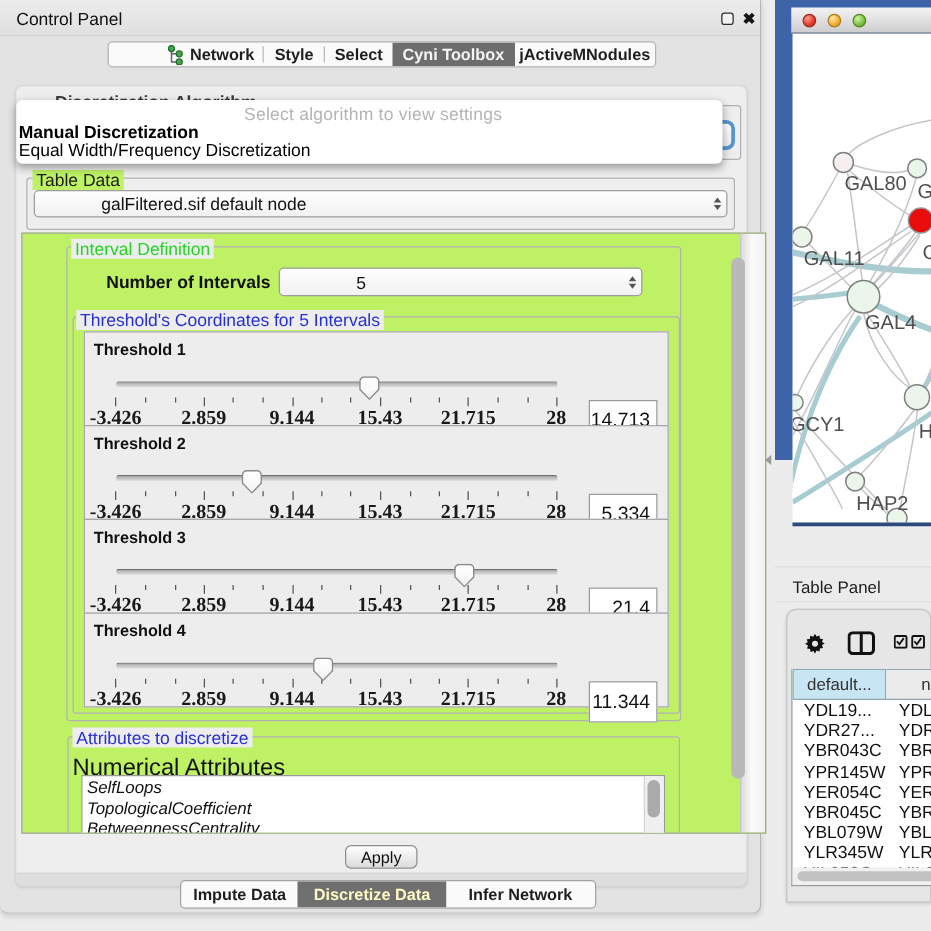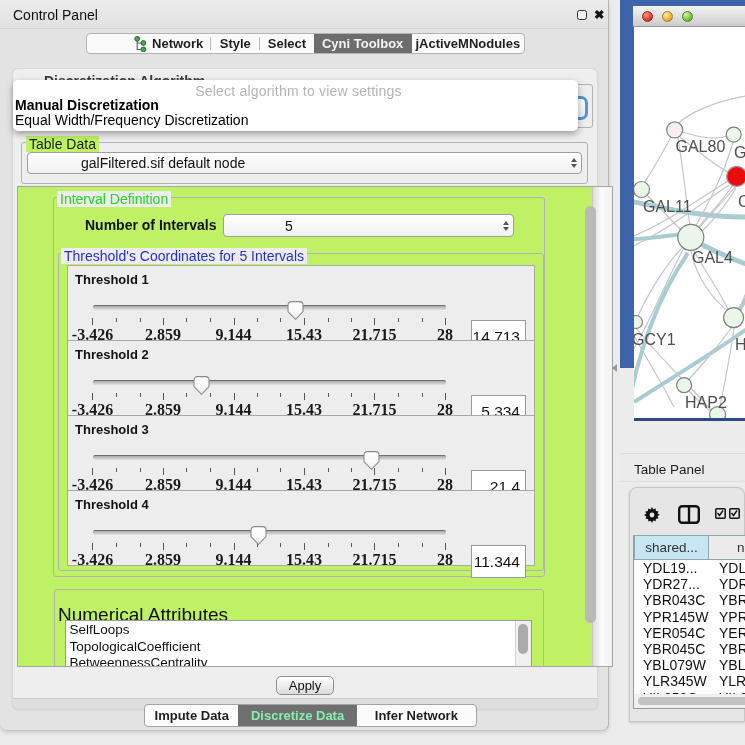--- a/index.html
+++ b/index.html
@@ -53,32 +53,32 @@
   background:linear-gradient(#aaaaaa,#e3e3e3); }
 .tick { position:absolute; width:1px; background:#555555; top:52px; }
 .tick.minor { height:3.5px; } .tick.major { height:6.5px; }
 .tlab { position:absolute; top:60px; font-size:16px; font-weight:bold; color:#191919; transform:translateX(-50%);font-family:Liberation Serif, serif; }
 .vbox { position:absolute; left:403px; top:34.5px; width:55px; height:33px;
   background:#ffffff; border:1px solid #9a9a9a; font-size:15.5px; color:#111;
   text-align:right; line-height:31px; padding-right:5px;margin-top:19px; }
 .thumb { position:absolute; top:34.5px; }
 
 #attrlist { position:absolute; left:47px; top:433px; width:467px; height:60px;
-  background:#ffffff; border:1px solid #999999; font-size:13.5px; color:#111; }
+  background:#ffffff; border:1px solid #999999; font-size:13.5px; color:#111;font-style:italic; }
 
 #applybtn { position:absolute; left:263px; top:607px; width:58px; height:19px;
   background:linear-gradient(#fefefe,#dcdcdc); border:1px solid #8e8e8e; border-radius:5px;
   font-size:13px; color:#111; text-align:center; line-height:17px; }
 #botband { position:absolute; left:0; top:629px; width:584px; height:11px;
   background:#dedede; border-top:1px solid #cccccc; border-radius:0 0 6px 6px; }
 
 #bottabs { position:absolute; left:144px; top:704px; width:333px; height:23px;
   background:#fbfbfb; border:1px solid #a3a3a3; border-radius:4px;
   display:flex; align-items:center; font-size:13px; font-weight:bold; color:#1e1e1e; overflow:hidden; }
-#tabdisc { background:#6f6f6f; color:#86efac; }
+#tabdisc { background:#6f6f6f; color:#fef9c3; }
 
 #popup { position:absolute; left:13px; top:80px; width:565px; height:51px;
   background:#ffffff; border-radius:5px; box-shadow:0 3px 7px rgba(0,0,0,0.35);
   font-size:14px; }
 
 #focuscombo { position:absolute; left:552px; top:96px; width:36px; height:24px;
   border:3px solid #5496d2; border-radius:7px; background:linear-gradient(#ffffff,#ededed); }
 
 #netwin { position:absolute; left:620px; top:0; width:125px; height:368px; background:#3d63a8; }
 #nettitle { position:absolute; left:13px; top:6px; width:112px; height:21px;
@@ -277,20 +277,21 @@
                 <stop offset="0.55" stop-color="#fafafa"></stop>
                 <stop offset="1" stop-color="#ededed"></stop>
               </linearGradient>
             </defs>
             <path d="M1 4 a3.4 3.4 0 0 1 3.4 -3.4 h8.2 a3.4 3.4 0 0 1 3.4 3.4 v6.6 L8.5 18.3 L1 10.6 z" fill="url(#tg4)" stroke="#8a8a8a" stroke-width="1.1"></path>
           </svg>
           <div class="vbox">11.344</div>
         </div>
 
       <div class="gbox" style="left:36px; top:402px; width:490px; height:90px;"></div>
+      <div class="glabel" style="left:40px; top:395px; color:#2730cf; background:#ededed;">Attributes to discretize</div>
       <div style="position:absolute; left:40px; top:417px; font-size:19px; font-weight:normal; color:#111;">Numerical Attributes</div>
       <div id="attrlist">
           <div style="padding:1px 0 0 3.5px; line-height:16.5px;">SelfLoops<br>TopologicalCoefficient<br>BetweennessCentrality</div>
           <div style="position:absolute; right:0; top:0; width:16px; height:58px; background:#f0f0f0; border-left:1px solid #d5d5d5;"></div>
           <div style="position:absolute; right:3px; top:3px; width:10px; height:30px; background:#ababab; border-radius:5px;"></div>
         </div>
 
       <div style="position:absolute; right:0; top:0; width:20px; height:479px; background:linear-gradient(to right,#dcdcdc,#fbfbfb 45%,#f2f2f2); border-left:1px solid #c8c8c8;"></div>
       <div style="position:absolute; left:567px; top:19px; width:11px; height:417px; background:#b9b9b9; border-radius:6px;"></div>
     </div>
@@ -418,21 +419,21 @@
     <line x1="11" y1="1" x2="11" y2="18" stroke="#111" stroke-width="2.4"></line>
   </svg>
   <svg style="position:absolute; left:85px; top:20px;" width="26" height="11" viewBox="0 0 26 11">
     <rect x="0.8" y="0.8" width="9.4" height="9.4" rx="1" fill="none" stroke="#111" stroke-width="1.5"></rect>
     <path d="M2.5 5 l2 2.5 3.5-5" stroke="#111" stroke-width="1.4" fill="none"></path>
     <rect x="14.8" y="0.8" width="9.4" height="9.4" rx="1" fill="none" stroke="#111" stroke-width="1.5"></rect>
     <path d="M16.5 5 l2 2.5 3.5-5" stroke="#111" stroke-width="1.4" fill="none"></path>
   </svg>
 
   <div style="position:absolute; left:3px; top:47px; width:113px; height:174px; background:#ffffff; border-left:1px solid #9a9a9a; border-bottom:1px solid #9a9a9a; overflow:hidden;">
-    <div style="position:absolute; left:0; top:0; width:75px; height:25px; background:#c7e5f3; border:1px solid #90a5ad; font-size:13.5px; color:#333; text-align:center; line-height:24px;">shared...</div>
+    <div style="position:absolute; left:0; top:0; width:75px; height:25px; background:#c7e5f3; border:1px solid #90a5ad; font-size:13.5px; color:#333; text-align:center; line-height:24px;">default...</div>
     <div style="position:absolute; left:75px; top:0; width:60px; height:25px; background:#ebebeb; border-top:1px solid #90a5ad; border-bottom:1px solid #90a5ad; font-size:13.5px; color:#333;">
         <span style="position:absolute; left:28px; line-height:24px;">na</span>
       </div>
     <div style="position:absolute; left:0; top:25px; font-size:14px; color:#111; line-height:16.2px;">
       <div style="padding-left:9px;">YDL19...</div>
       <div style="padding-left:9px;">YDR27...</div>
       <div style="padding-left:9px;">YBR043C</div>
       <div style="padding-left:9px;">YPR145W</div>
       <div style="padding-left:9px;">YER054C</div>
       <div style="padding-left:9px;">YBR045C</div>

